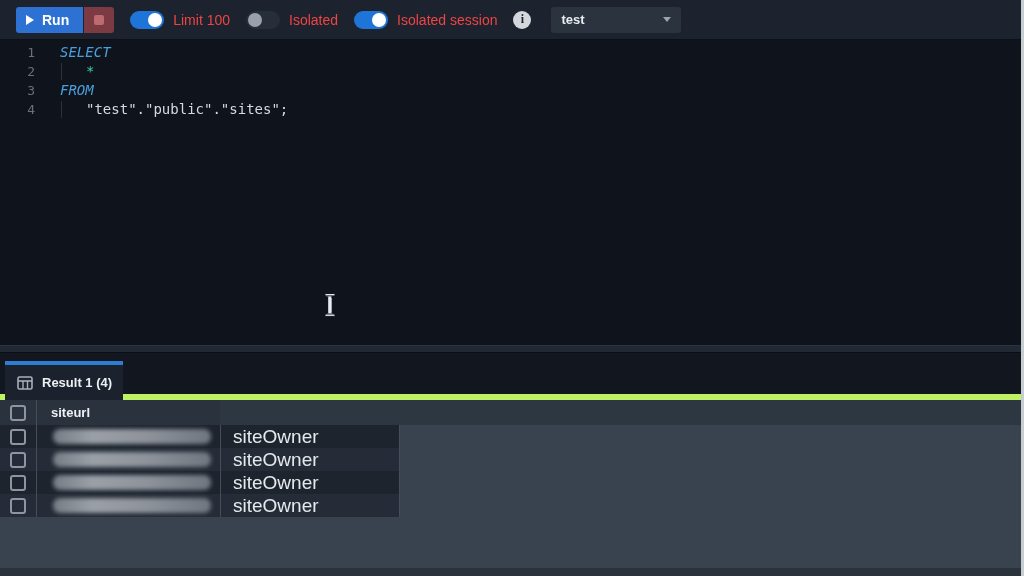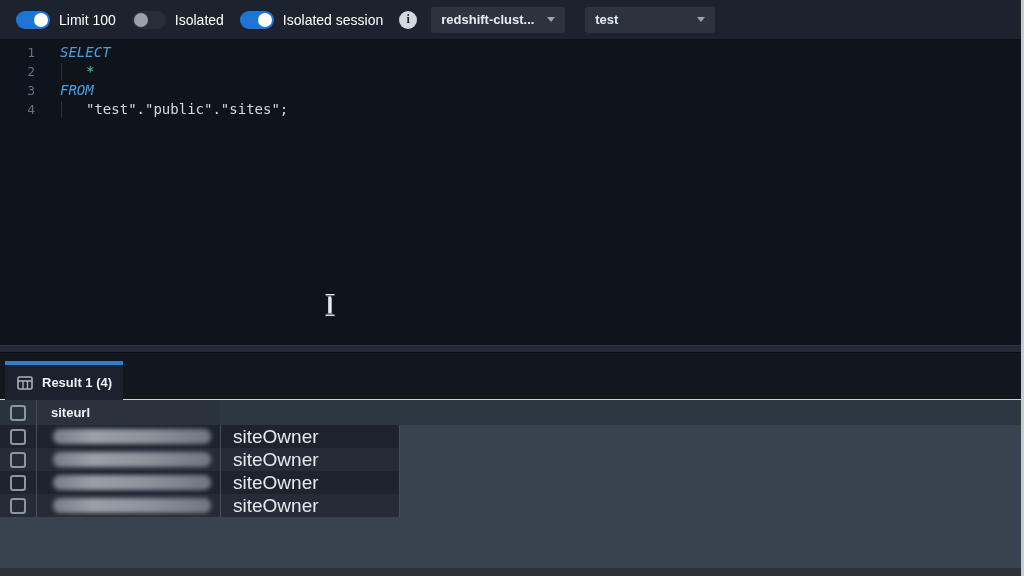--- a/index.html
+++ b/index.html
@@ -26,21 +26,21 @@
   }
   .stop-sq{ width:10px; height:10px; background:#bf6a6e; border-radius:2px; }
 
   .toggle-group{ display:flex; align-items:center; gap:9px; margin-left:16px; }
   .toggle{ width:34px; height:18px; border-radius:9px; position:relative; cursor:pointer; }
   .toggle.on{ background:#1f74d8; }
   .toggle.off{ background:#262e3a; }
   .knob{ width:14px; height:14px; border-radius:50%; position:absolute; top:2px; }
   .toggle.on .knob{ right:2px; background:#ffffff; }
   .toggle.off .knob{ left:2px; background:#98a1ac; }
-  .tog-label{ font-size:14px; color:#ffffff; }
+  .tog-label{ font-size:14px; color:#ef4444; }
 
   .info-icon{
     width:18px; height:18px; border-radius:50%; background:#d4d8dc; margin-left:16px;
     display:flex; align-items:center; justify-content:center;
     font-size:12px; font-weight:bold; color:#1c232e; font-family:"Liberation Serif", serif;
     cursor:pointer;
   }
   .dropdown{
     height:26px; background:#2b333f; border-radius:3px; margin-left:14px;
     display:flex; align-items:center; justify-content:space-between;
@@ -74,21 +74,21 @@
   
   .divider{
     position:absolute; top:345px; left:0; width:1024px; height:8px;
     background:#222935; border-top:1px solid #2c3441; border-bottom:1px solid #0a0e14;
   }
 
   
   .results{ position:absolute; top:353px; left:0; width:1024px; height:223px; background:#39434f; }
   .tabbar{
     position:absolute; top:0; left:0; width:1024px; height:47px;
-    background:#12171f; border-bottom:1px solid #bef264;
+    background:#12171f; border-bottom:6px solid #bef264;
   }
   .tab{
     position:absolute; left:5px; top:8px; width:118px; height:39px;
     background:#1b222d; border-top:4px solid #2d7ed3;
     display:flex; align-items:center; gap:9px; padding-left:12px; cursor:pointer;
   }
   .tab-label{ color:#eef1f4; font-size:13px; font-weight:bold; }
 
   .grid{ position:absolute; top:47px; left:0; width:1024px; bottom:0;padding-left:8px; }
   .grid-header{
@@ -122,20 +122,29 @@
   .bottom-strip{
     position:absolute; left:0; bottom:0; width:1024px; height:8px; background:#2a323c;
   }
 
   .right-edge{ position:absolute; top:0; right:0; width:3px; height:576px; background:#c8cdd2; }
 </style>
 </head>
 <body>
 
 <div class="toolbar">
+  <div class="run-group">
+    <button class="run-btn">
+      <span class="play-tri"></span>
+      <span>Run</span>
+    </button>
+    <button class="stop-btn">
+      <span class="stop-sq"></span>
+    </button>
+  </div>
 
   <div class="toggle-group">
     <div class="toggle on">
         <div class="knob"></div>
       </div>
     <span class="tog-label">Limit 100</span>
   </div>
 
   <div class="toggle-group">
     <div class="toggle off">
@@ -146,24 +155,20 @@
 
   <div class="toggle-group">
     <div class="toggle on">
         <div class="knob"></div>
       </div>
     <span class="tog-label">Isolated session</span>
   </div>
 
   <div class="info-icon">i</div>
 
-  <div class="dropdown dd-cluster">
-    <span>redshift-clust...</span>
-    <span class="caret"></span>
-  </div>
 
   <div class="dropdown dd-db">
     <span>test</span>
     <span class="caret"></span>
   </div>
 </div>
 
 <div class="editor">
   <div class="code-line">
     <span class="gutter">1</span>

